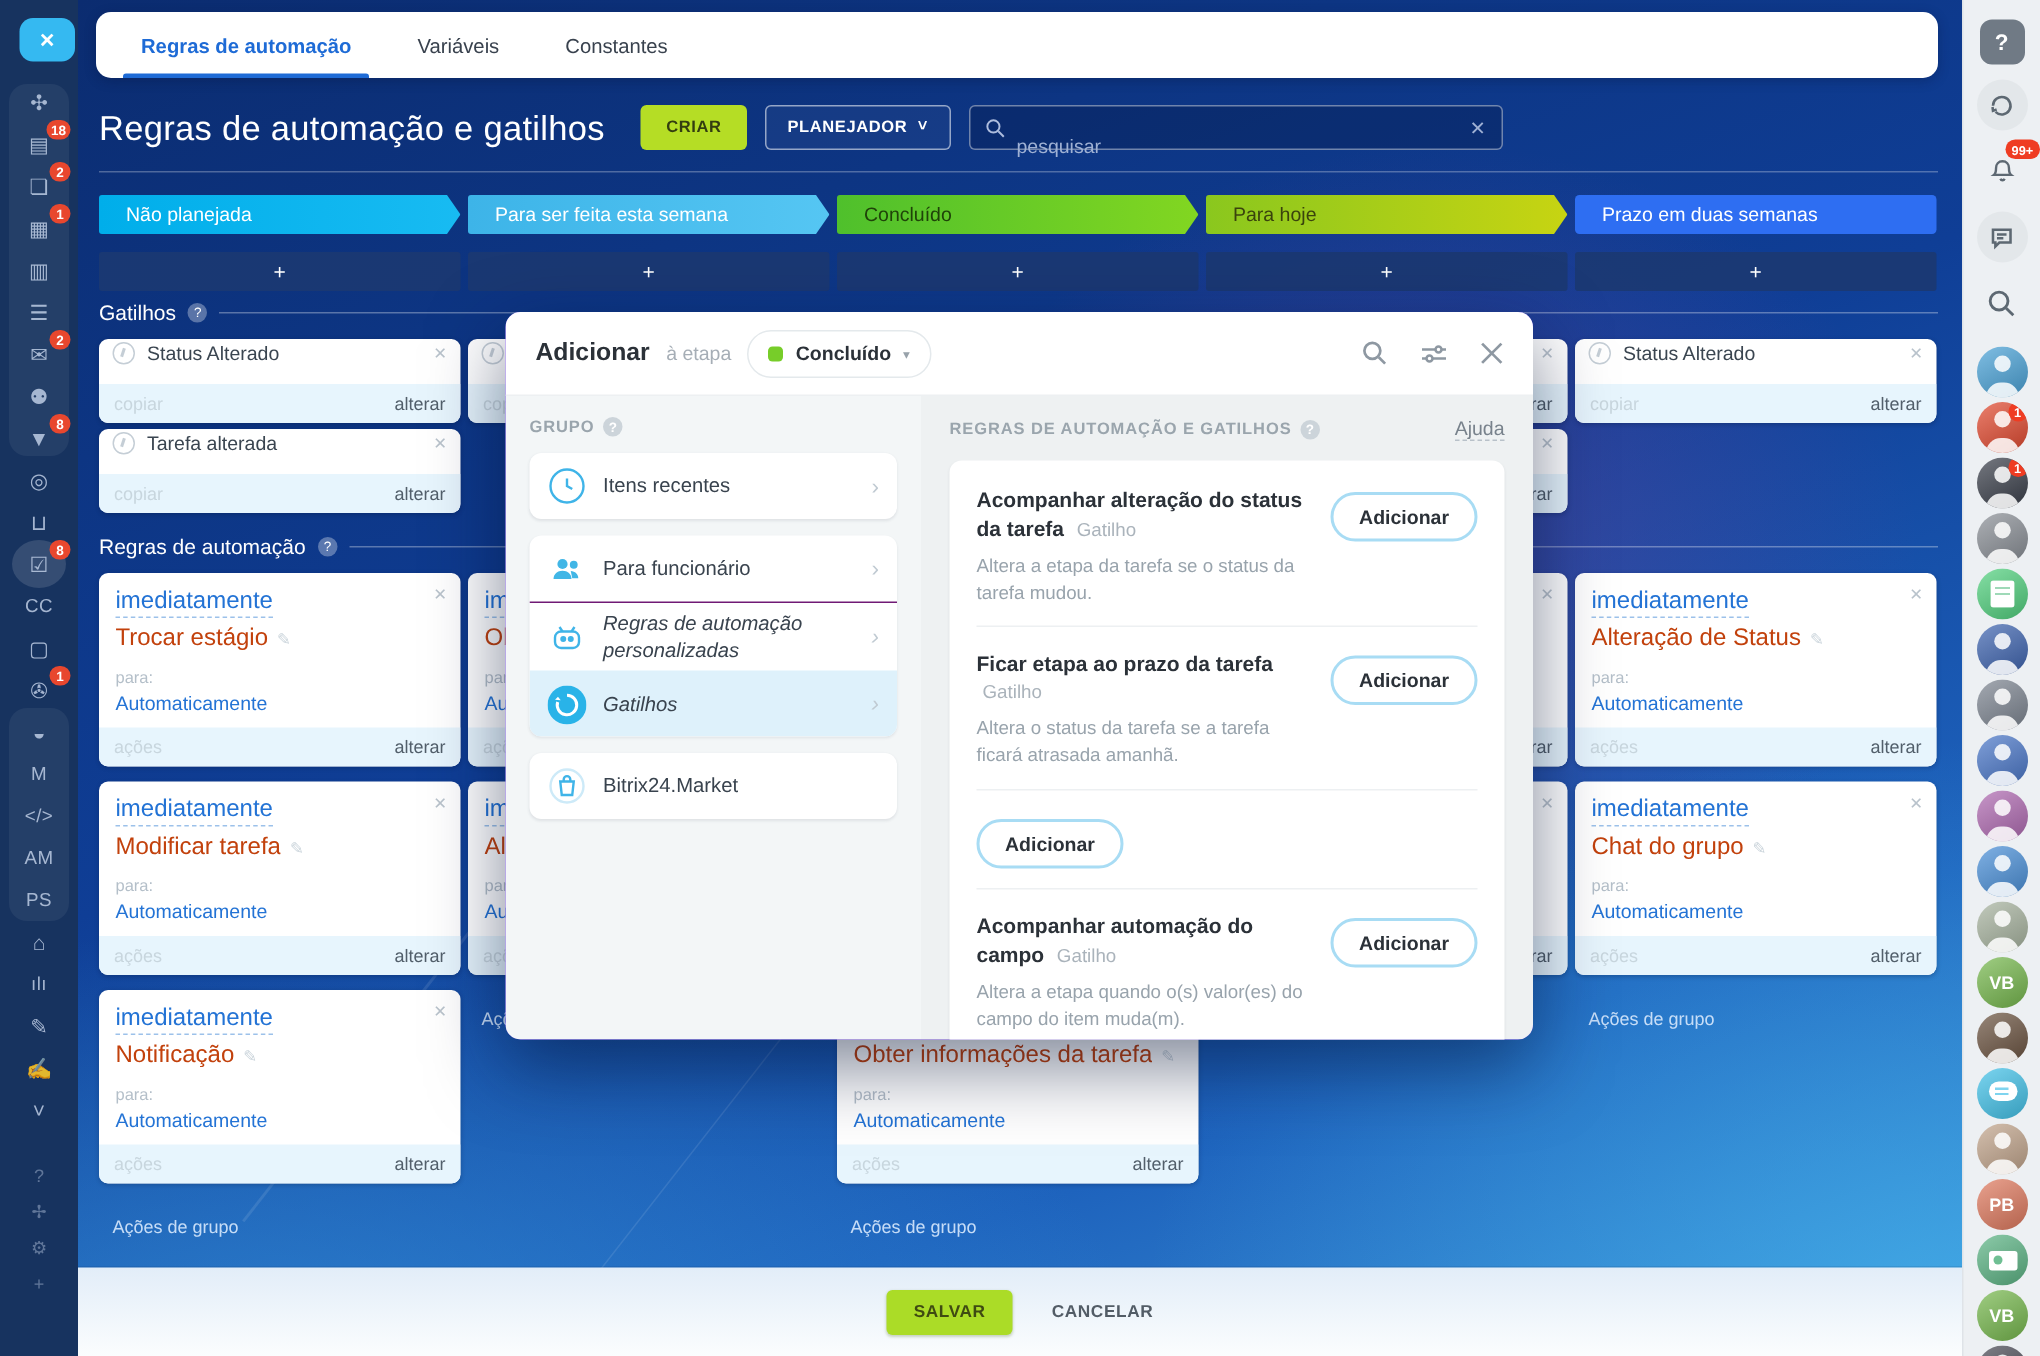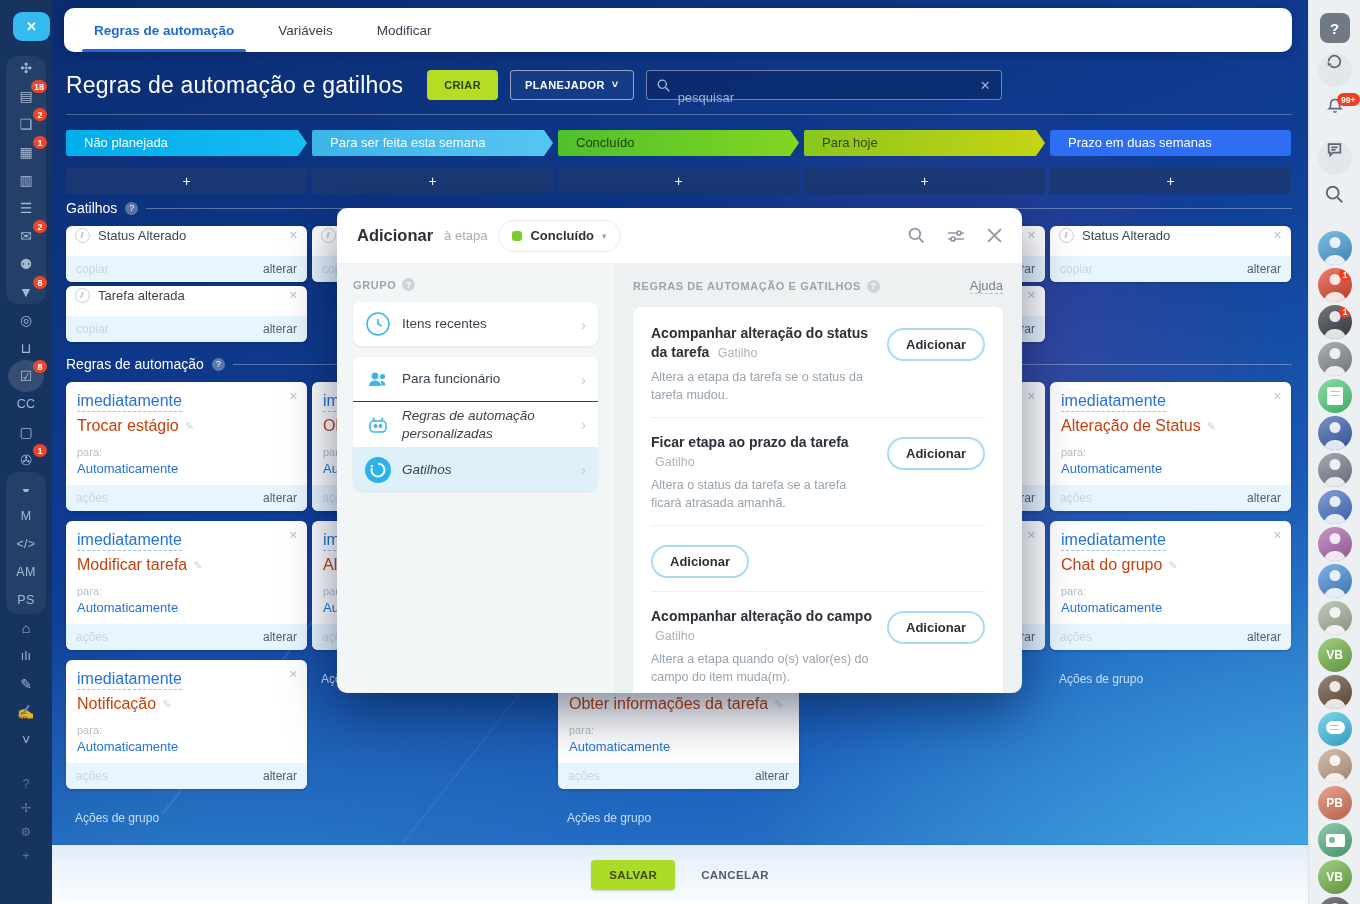--- a/index.html
+++ b/index.html
@@ -20,21 +20,21 @@
   .rail-item.is-dim .rail-glyph{opacity:.45;font-size:12px;}
   .rail-badge{position:absolute;top:-2px;right:-1px;min-width:14px;height:13px;padding:0 3px;border-radius:8px;background:#e8472e;
     color:#fff;font-size:9px;font-weight:bold;display:flex;align-items:center;justify-content:center;z-index:2;}
   .rail-dim{position:absolute;top:772px;left:0;width:52px;display:flex;flex-direction:column;align-items:center;}
   .rail-dim .rail-item{height:24px;}
   
   .rrail{position:absolute;right:0;top:0;width:52px;height:904px;background:#edf0f3;border-left:1px solid #dfe3e8;z-index:60;
     display:flex;flex-direction:column;align-items:center;}
   .help-btn{margin-top:13px;width:30px;height:30px;border-radius:8px;background:#707a85;color:#fff;font-weight:bold;font-size:15px;
     display:flex;align-items:center;justify-content:center;cursor:pointer;flex:none;}
-  .ric{position:relative;margin-top:10px;width:34px;height:34px;border-radius:50%;background:#e3e7ea;display:flex;justify-content:center;cursor:pointer;flex:none;}
+  .ric{position:relative;margin-top:10px;width:34px;height:34px;border-radius:50%;background:#e3e7ea;display:flex;align-items:center;justify-content:center;cursor:pointer;flex:none;}
   .ric svg{stroke:#5d6872;fill:none;stroke-width:1.6;}
   .ric.plain{background:transparent;}
   .r99{position:absolute;top:-4px;right:-8px;background:#ef3c22;color:#fff;font-size:8.5px;font-weight:bold;border-radius:8px;height:13px;padding:0 4px;display:flex;align-items:center;}
   .rv-list{margin-top:12px;display:flex;flex-direction:column;align-items:center;gap:3px;}
   .rv{position:relative;width:34px;height:34px;border-radius:50%;flex:none;cursor:pointer;overflow:hidden;
     background-image:linear-gradient(150deg,rgba(255,255,255,.30),rgba(0,0,0,.20));}
   .rv.photo::before,.rv.icon-people::before{content:"";position:absolute;top:6px;left:50%;transform:translateX(-50%);width:11px;height:11px;border-radius:50%;background:rgba(255,255,255,.85);}
   .rv.photo::after,.rv.icon-people::after{content:"";position:absolute;bottom:-4px;left:50%;transform:translateX(-50%);width:22px;height:14px;border-radius:10px 10px 0 0;background:rgba(255,255,255,.85);}
   .rv.icon-doc::before{content:"";position:absolute;top:8px;left:9px;width:16px;height:18px;border-radius:2px;
     background:linear-gradient(#fff,#fff) 0 0/16px 18px,#fff;box-shadow:inset 0 -3px 0 #fff;}
@@ -296,21 +296,21 @@
     </div>
 </div>
 
 <div class="main">
   <div class="beam b1"></div>
   <div class="beam b2"></div>
 
   <div class="tabbar">
     <div class="tab active">Regras de automação</div>
     <div class="tab">Variáveis</div>
-    <div class="tab">Modificar</div>
+    <div class="tab">Constantes</div>
   </div>
 
   <div class="title-row">
     <div class="page-title">Regras de automação e gatilhos</div>
     <button class="btn-create">CRIAR</button>
     <button class="btn-planner">PLANEJADOR</button>
     <div class="searchbox">
       <svg width="13" height="13" viewBox="0 0 16 16">
           <circle cx="6.5" cy="6.5" r="5"></circle>
           <line x1="10.5" y1="10.5" x2="15" y2="15"></line>
@@ -674,20 +674,32 @@
             <svg viewBox="0 0 26 26">
                 <circle cx="13" cy="13" r="13" fill="#29b3e8"></circle>
                 <path d="M13 6.5a6.5 6.5 0 1 1-6.2 4.5" fill="none" stroke="#fff" stroke-width="2"></path>
                 <path d="M5 9.5l2-2 1.8 2.4z" fill="#fff"></path>
               </svg>
           </span>
           <span class="gtext">Gatilhos</span>
           <span class="gchev"></span>
         </div>
       </div>
+      <div class="gcard">
+        <div class="gitem">
+          <span class="gico">
+            <svg viewBox="0 0 26 26" fill="none" stroke="#3fb4e8" stroke-width="1.6">
+                <circle cx="13" cy="13" r="11" stroke="#cdeaf8"></circle>
+                <path d="M8.5 10h9l-1 9h-7z"></path>
+                <path d="M10.8 10V8.6a2.2 2.2 0 0 1 4.4 0V10"></path>
+              </svg>
+          </span>
+          <span class="gtext">Bitrix24.Market</span>
+        </div>
+      </div>
     </div>
     <div class="m-right">
       <div class="m-rhead">
         <span class="m-seclabel">
             <span>REGRAS DE AUTOMAÇÃO E GATILHOS</span>
         <span class="icon-qg"></span>
           </span>
         <span class="m-rspacer"></span>
         <a class="ajuda">Ajuda</a>
       </div>
@@ -712,21 +724,21 @@
               <div class="mrule-desc">Altera o status da tarefa se a tarefa ficará atrasada amanhã.</div>
             </div>
             <button class="madd">Adicionar</button>
           </div>
           <div class="mrule">
             <button class="madd">Adicionar</button>
           </div>
           <div class="mrule">
             <div class="mrule-text">
               <div>
-                <span class="mrule-title">Acompanhar alteração do campo</span>
+                <span class="mrule-title">Acompanhar automação do campo</span>
                 <span class="mrule-badge">Gatilho</span>
               </div>
               <div class="mrule-desc">Altera a etapa quando o(s) valor(es) do campo do item muda(m).</div>
             </div>
             <button class="madd">Adicionar</button>
           </div>
         </div>
     </div>
   </div>
 </div>

